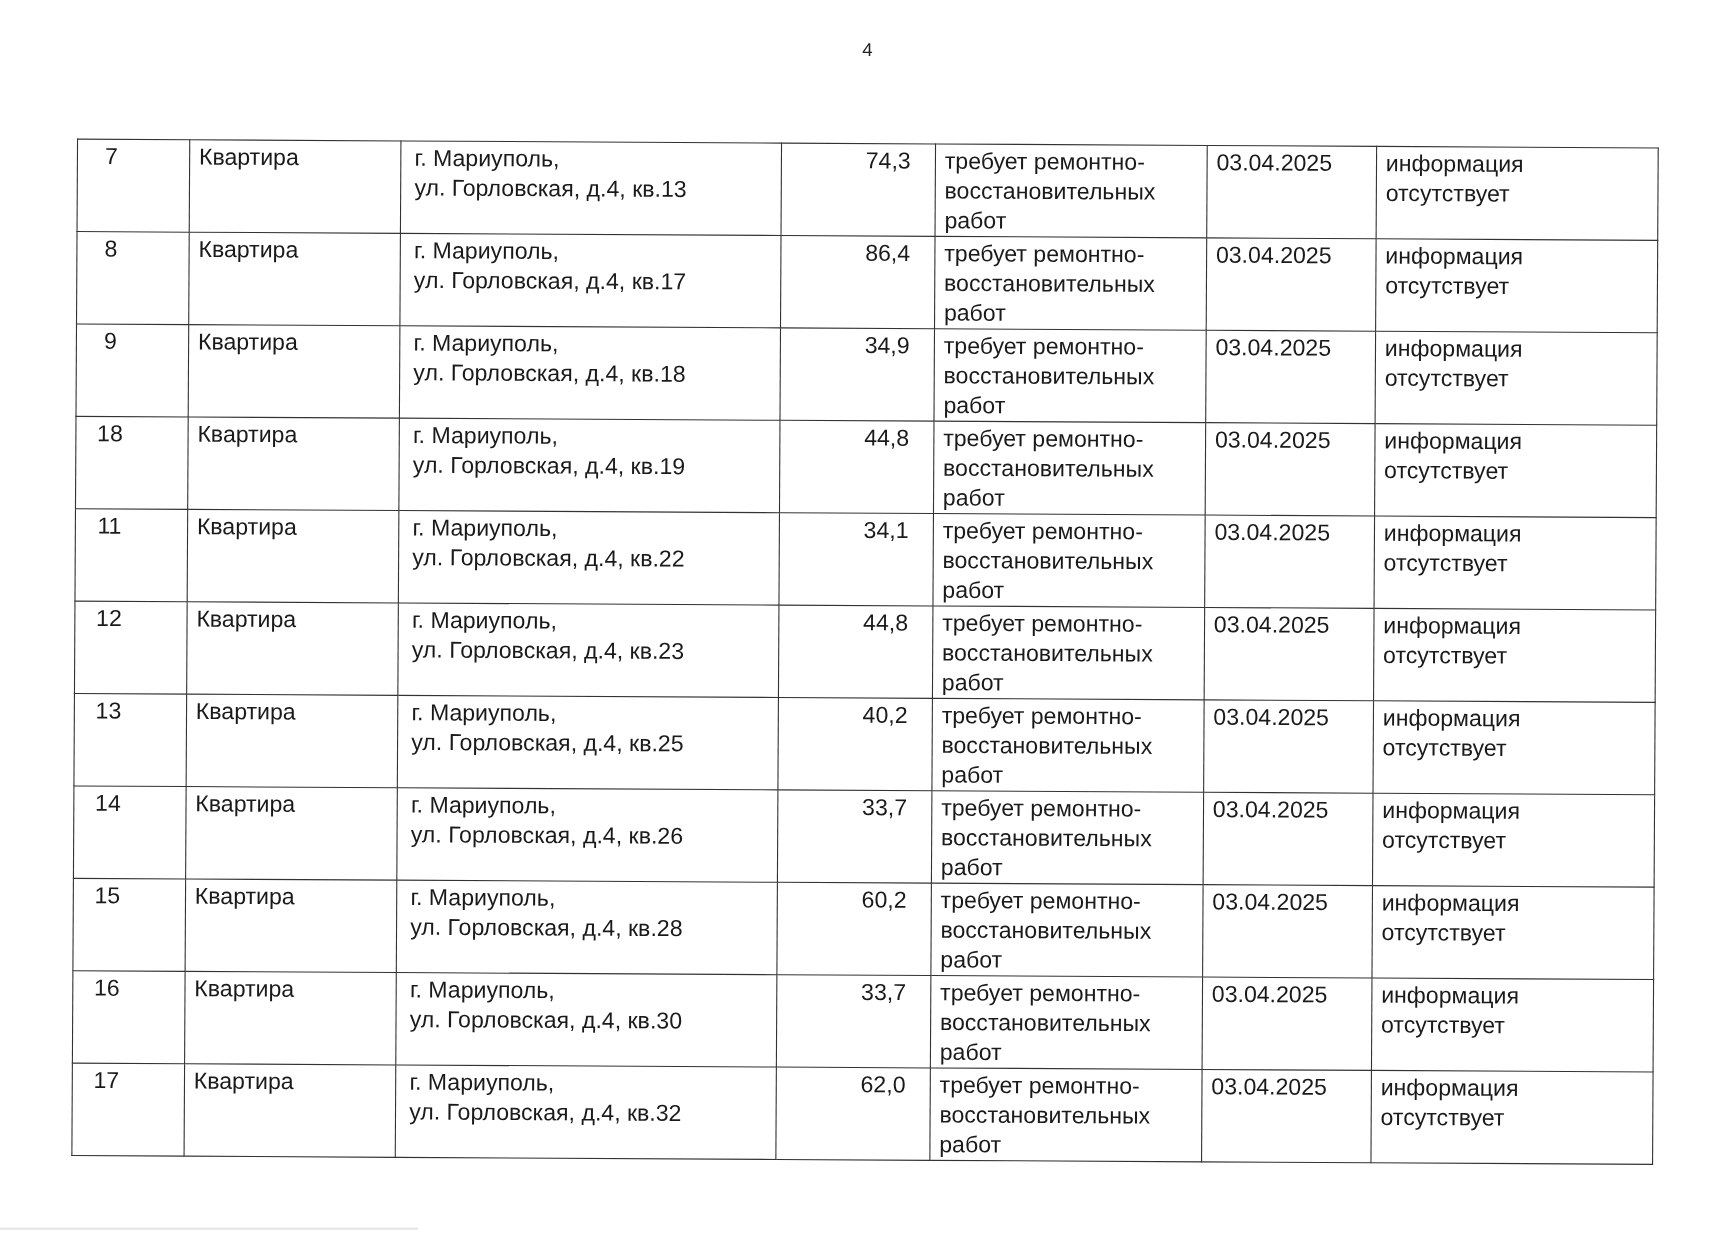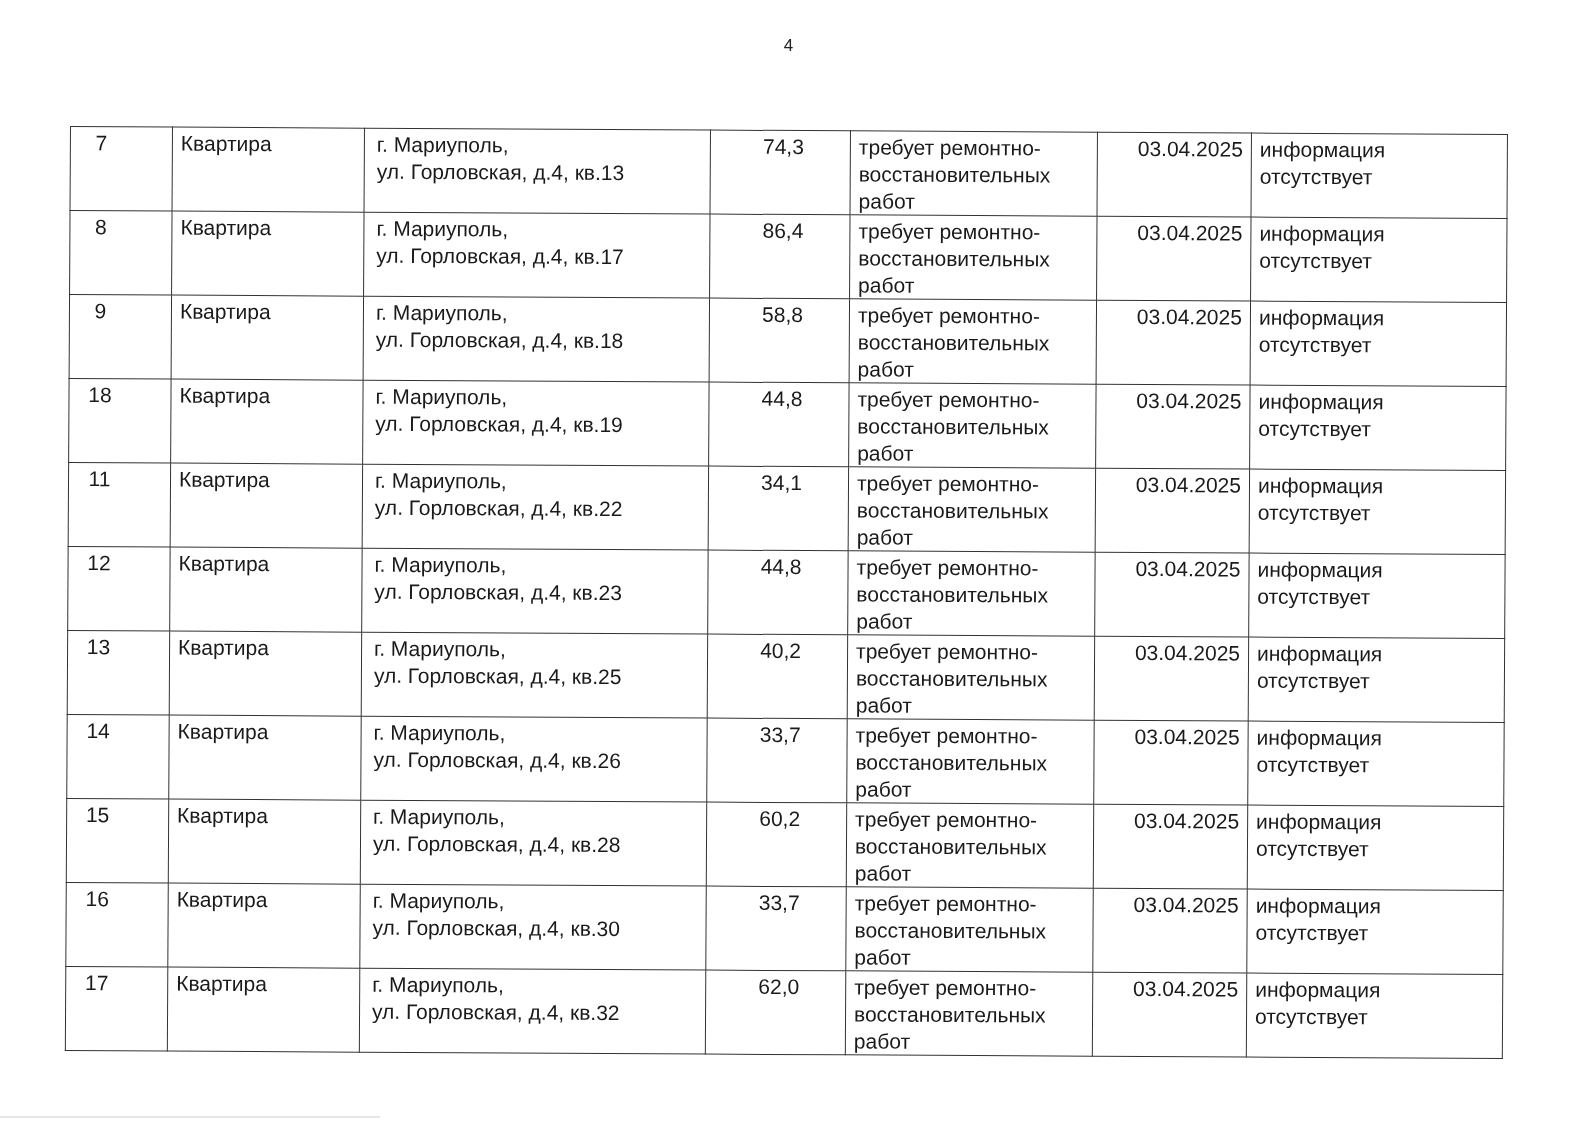--- a/index.html
+++ b/index.html
@@ -17,22 +17,22 @@
   }
   table {
     border-collapse: collapse; width: 1437px; table-layout: fixed;
     font-size: 21px; line-height: 27px;
   }
   td {
     border: 1.5px solid #333; vertical-align: top; padding: 2px 8px 0 8px;
     height: 76px;
   }
   td.num { text-align: center; padding-left: 0; padding-right: 40px; }
-  td.area { text-align: right; padding-right: 46px; }
-  td.date { text-align: right; }
+  td.area { text-align: right; padding-right: 22px; }
+  td.date { text-align: left; }
   td.addr { padding-left: 12px; }
   col.c1 { width: 102px; }
   col.c2 { width: 192px; }
   col.c3 { width: 346px; }
   col.c4 { width: 140px; }
   col.c5 { width: 247px; }
   col.c6 { width: 154px; }
   col.c7 { width: 256px; }
   .bottom-line {
     position: absolute; left: 0; top: 1116px; width: 380px; height: 2px; background: #e6e6e6;
@@ -79,21 +79,21 @@
           <td class="date"><span>03.04.2025</span></td>
           <td><span>информация<br>отсутствует</span></td>
         </tr>
         <tr>
           <td class="num"><span>9</span></td>
           <td><span>Квартира</span></td>
           <td class="addr">
             <div>г. Мариуполь,</div>
             <div>ул. Горловская, д.4, кв.18</div>
           </td>
-          <td class="area"><span>58,8</span></td>
+          <td class="area"><span>34,9</span></td>
           <td><span>требует ремонтно-<br>восстановительных<br>работ</span></td>
           <td class="date"><span>03.04.2025</span></td>
           <td><span>информация<br>отсутствует</span></td>
         </tr>
         <tr>
           <td class="num"><span>18</span></td>
           <td><span>Квартира</span></td>
           <td class="addr">
             <div>г. Мариуполь,</div>
             <div>ул. Горловская, д.4, кв.19</div>

